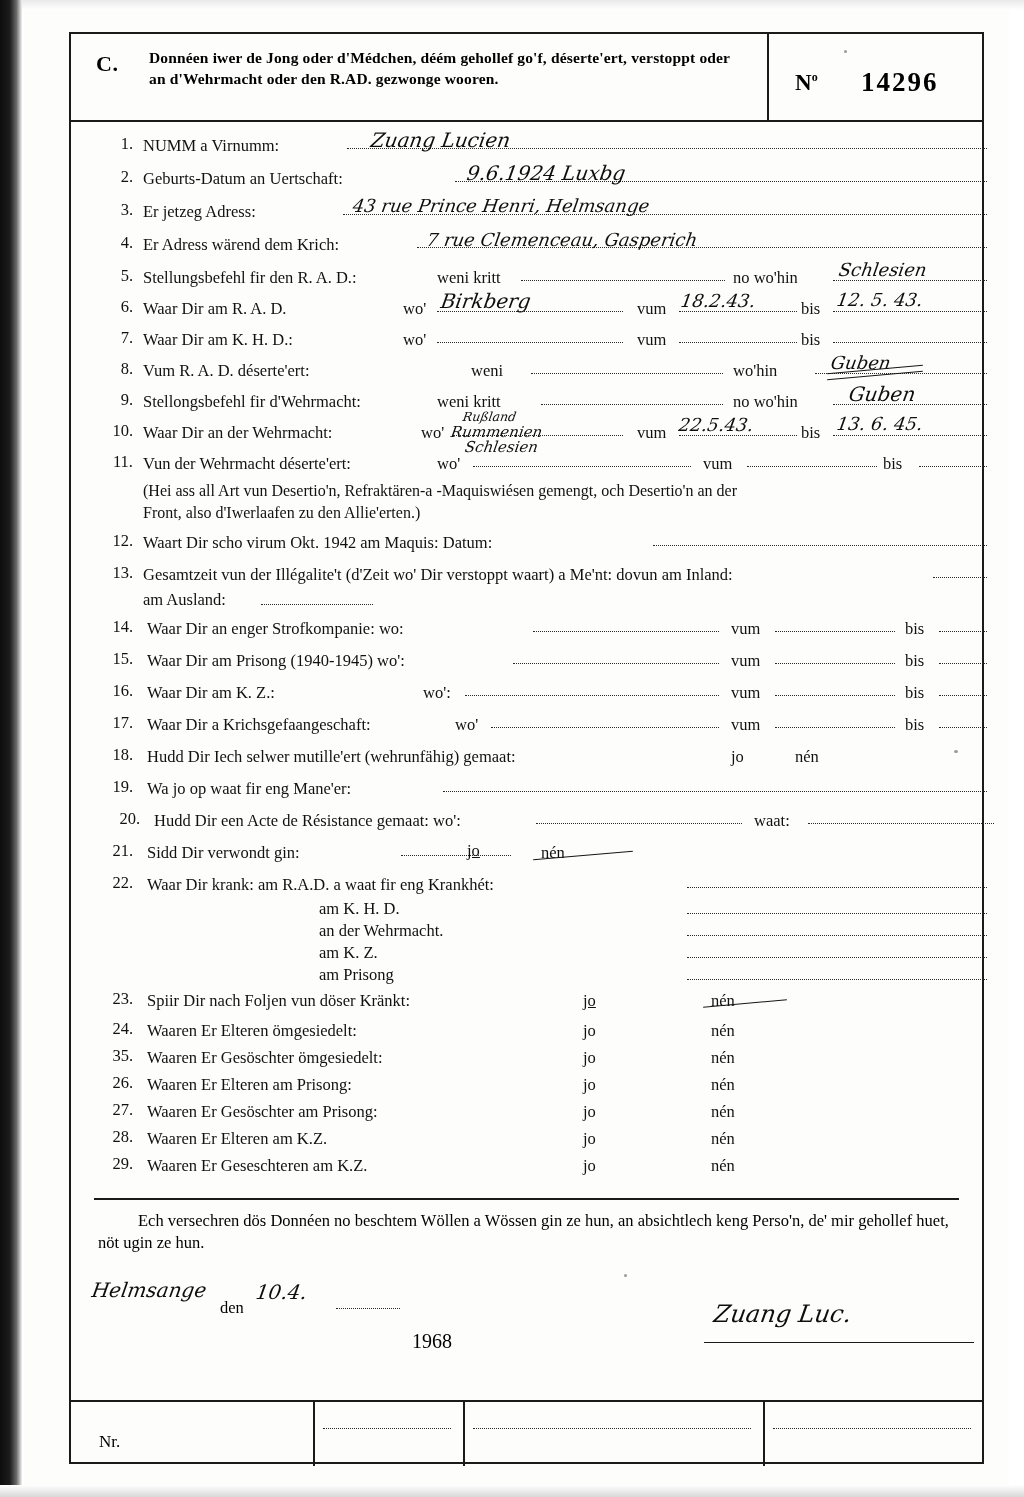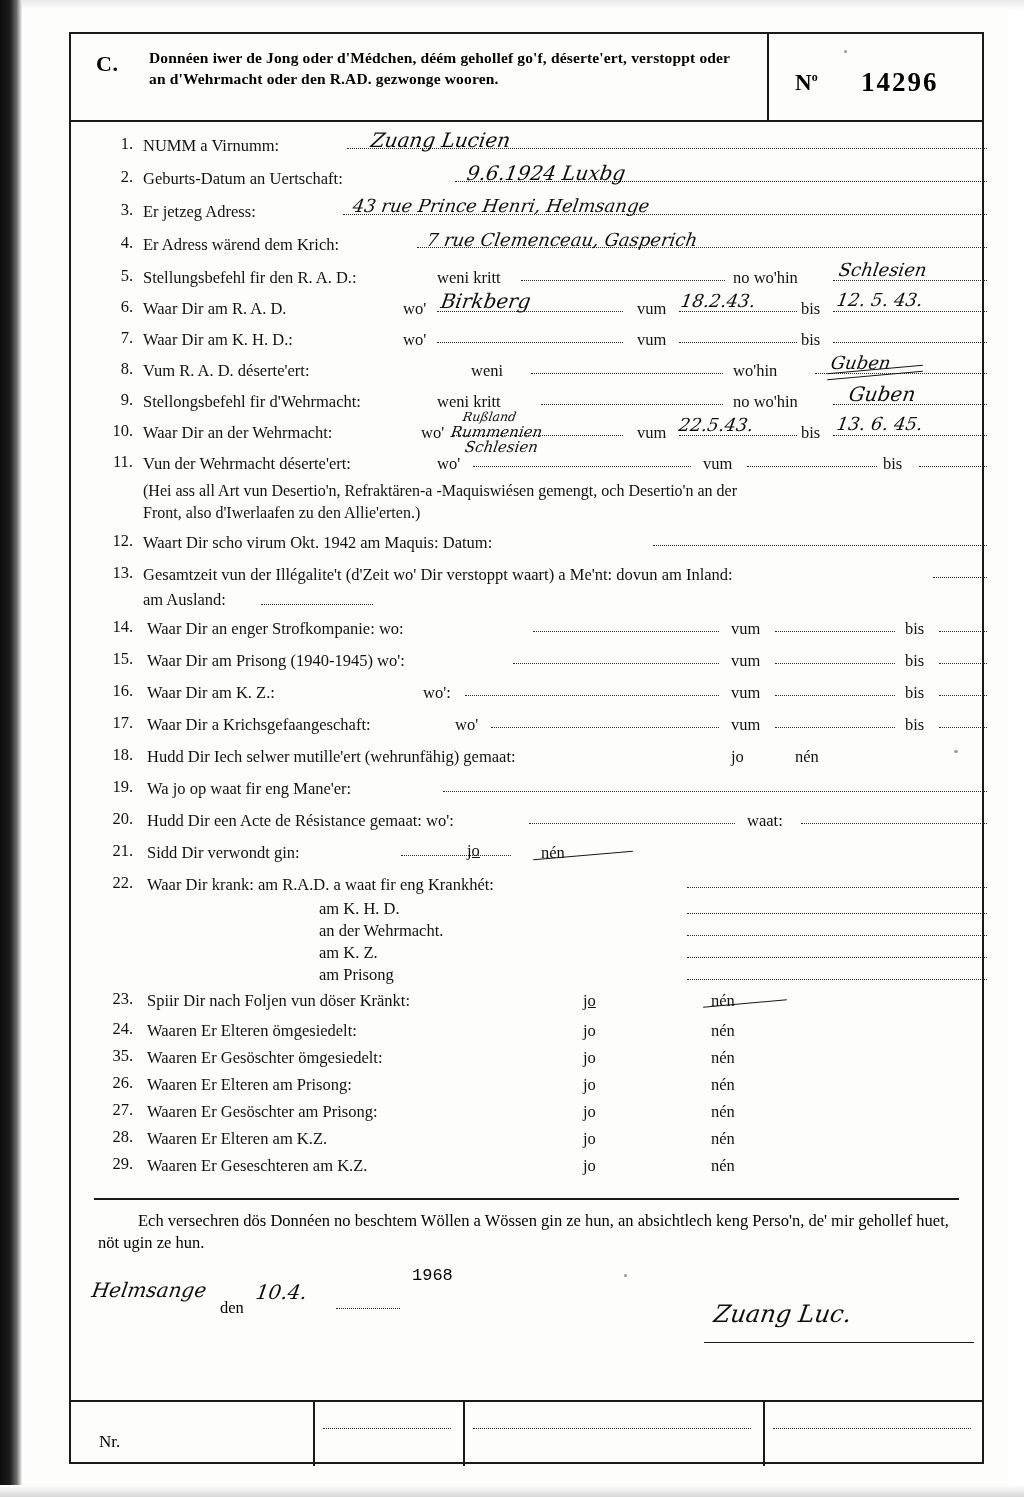--- a/index.html
+++ b/index.html
@@ -142,21 +142,21 @@
   .sig-place {
     position: absolute; left: 68px; top: 1268px;
   }
   .sig-place .hand { position: static; display: inline-block; }
   .den { position: absolute; left: 196px; top: 1288px; font-size: 16.5px; }
   .date-hand { position: absolute; left: 232px; top: 1270px; }
   .date-dots {
     position: absolute; left: 312px; top: 1298px; width: 64px;
     border-bottom: 1.5px dotted #2a2a2a;
   }
-  .year { position: absolute; left: 388px; top: 1256px; font-size: 17px; font-family: Liberation Mono, monospace; }
+  .year { position: absolute; left: 388px; top: 1320px; font-size: 20px; }
   .signature {
     position: absolute; left: 690px; top: 1290px;
   }
   .sig-line {
     position: absolute; left: 680px; top: 1332px; width: 270px;
     border-bottom: 1.6px solid #1a1a1a;
   }
 
   
   .ftable {
@@ -370,21 +370,21 @@
         <div class="jo" style="left:660px;">jo</div>
         <div class="nen" style="left:724px;">nén</div>
       </div>
 
       <div class="row" style="height:32px;">
         <div class="numwrap"><span>19.</span></div>
         <div class="label" style="left:76px;">Wa jo op waat fir eng Mane'er:</div>
         <div class="dots" style="left:372px; width:544px;"></div>
       </div>
 
-      <div class="row" style="height:32px;">
+      <div class="row" style="height:32px;margin-left:7px;">
         <div class="numwrap"><span>20.</span></div>
         <div class="label" style="left:76px;">Hudd Dir een Acte de Résistance gemaat:   wo':</div>
         <div class="dots" style="left:458px; width:206px;"></div>
         <div class="label" style="left:676px;">waat:</div>
         <div class="dots" style="left:730px; width:186px;"></div>
       </div>
 
       <div class="row" style="height:32px;">
         <div class="numwrap"><span>21.</span></div>
         <div class="label" style="left:76px;">Sidd Dir verwondt gin:</div>

